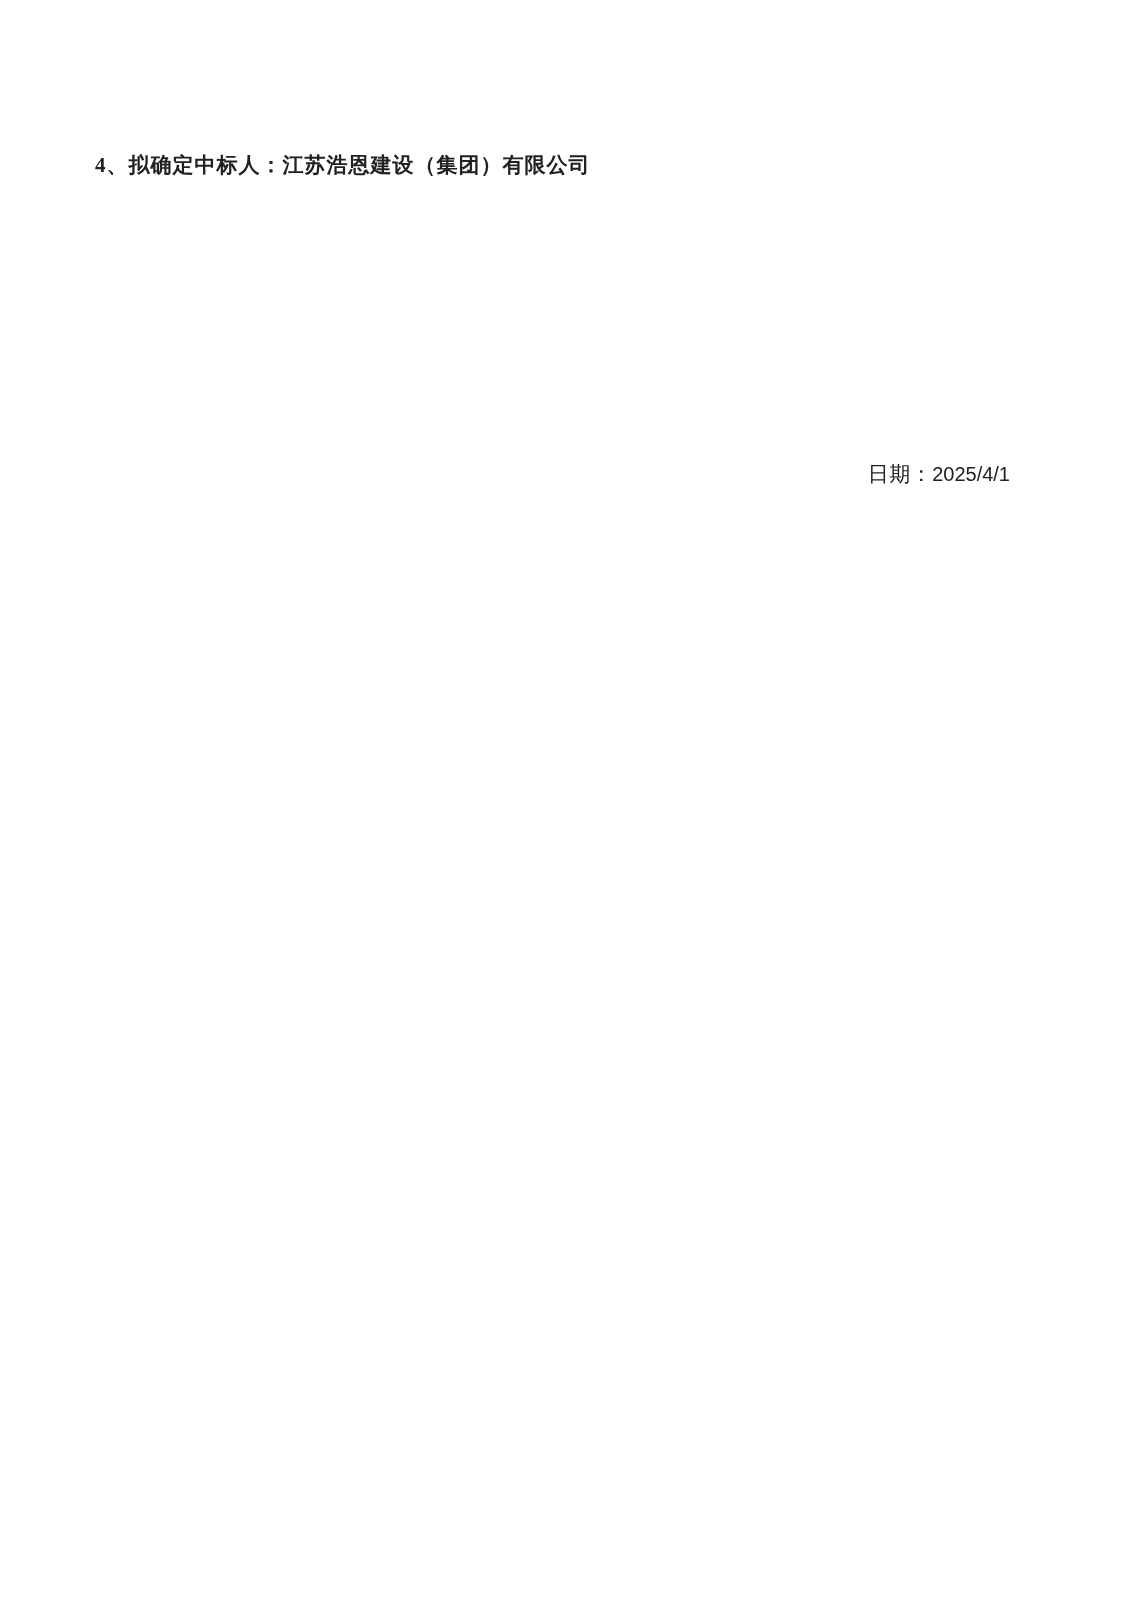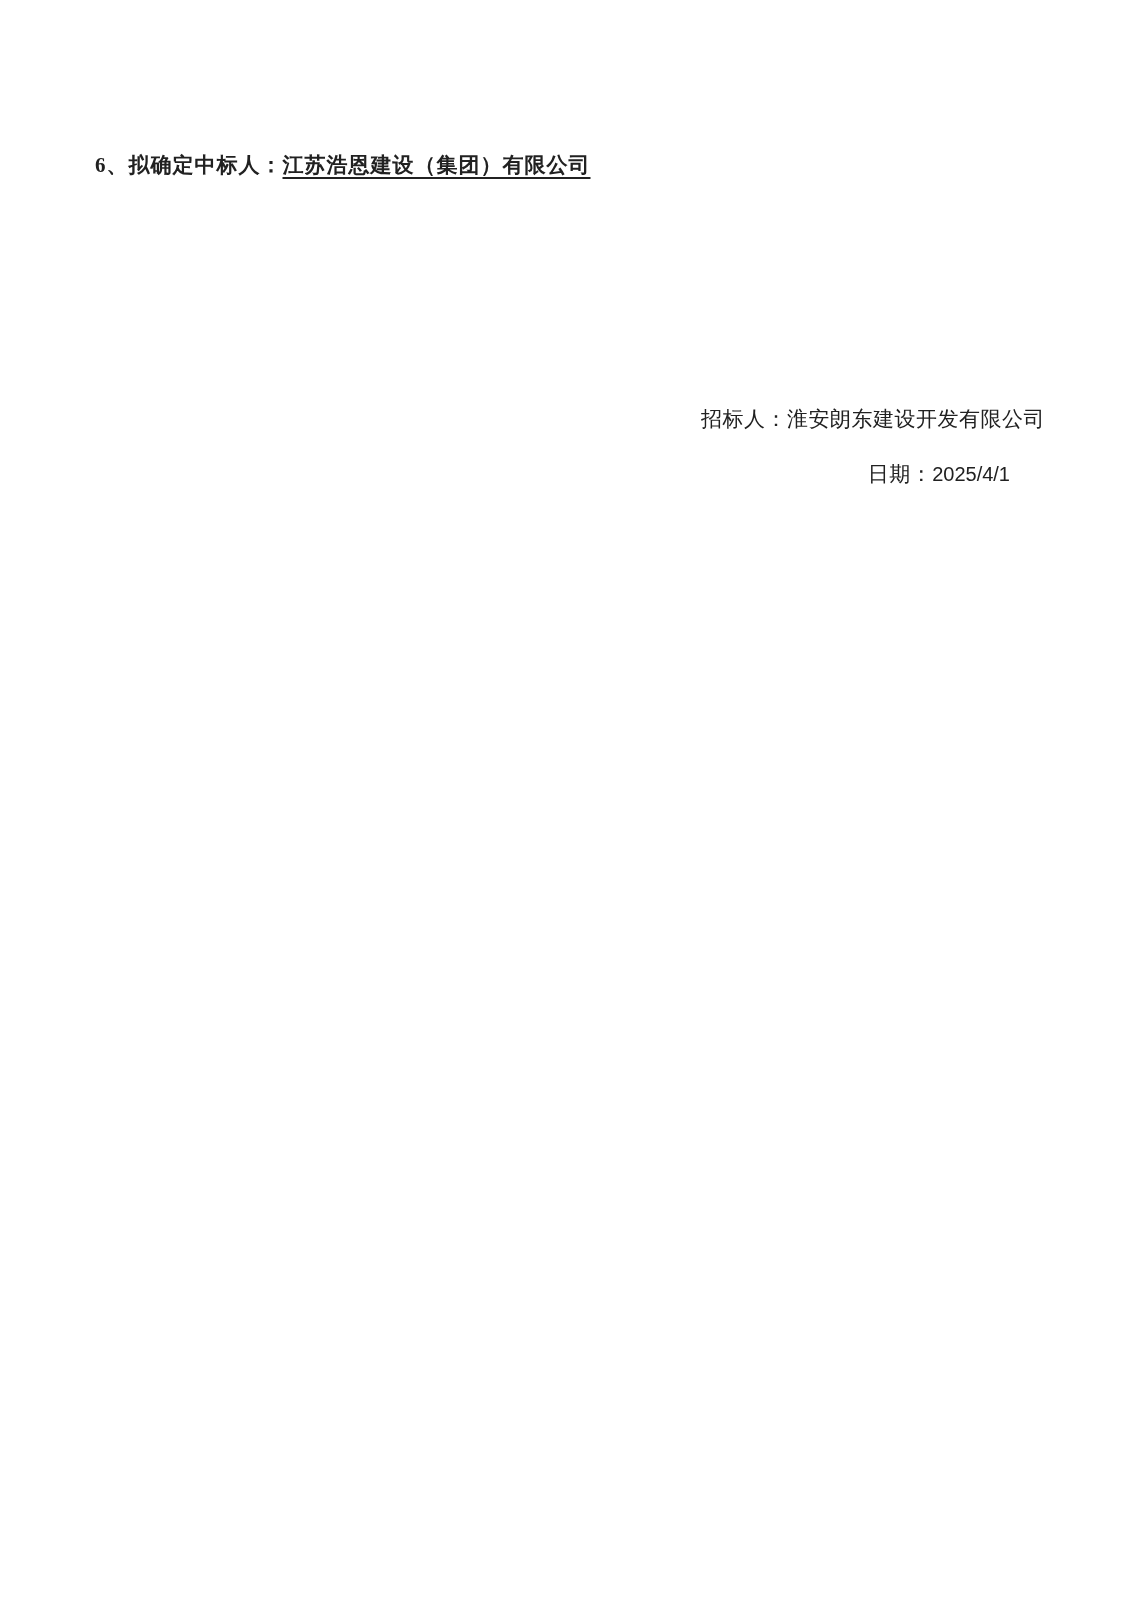--- a/index.html
+++ b/index.html
@@ -23,21 +23,20 @@
   .heading {
     position: absolute;
     left: 95px;
     top: 151px;
     font-size: 21px;
     font-weight: bold;
     white-space: nowrap;
     letter-spacing: 1px;
   }
   .winner-underline {
-    text-decoration: underline;
     text-underline-offset: 5px;
     text-decoration-thickness: 2px;
   }
   .body-para {
     position: absolute;
     left: 80px;
     top: 257px;
     width: 976px;
     font-size: 21px;
     line-height: 43px;
@@ -74,25 +73,22 @@
     font-size: 20px;
     letter-spacing: 0;
   }
 </style>
 </head>
 <body>
 
 <div class="page">
 
   <div class="heading">
-    <span>6、拟确定中标人：</span><span class="winner-underline">江苏浩恩建设（集团）有限公司</span>
+    <span>4、拟确定中标人：</span><span class="winner-underline">江苏浩恩建设（集团）有限公司</span>
   </div>
 
 
-  <div class="sig-line sig-tenderer">
-    <span>招标人：</span><span>淮安朗东建设开发有限公司</span>
-  </div>
 
   <div class="sig-line sig-date">
     <span>日期：</span><span class="latin-num">2025/4/1</span>
   </div>
 
 </div>
 
 </body></html>

